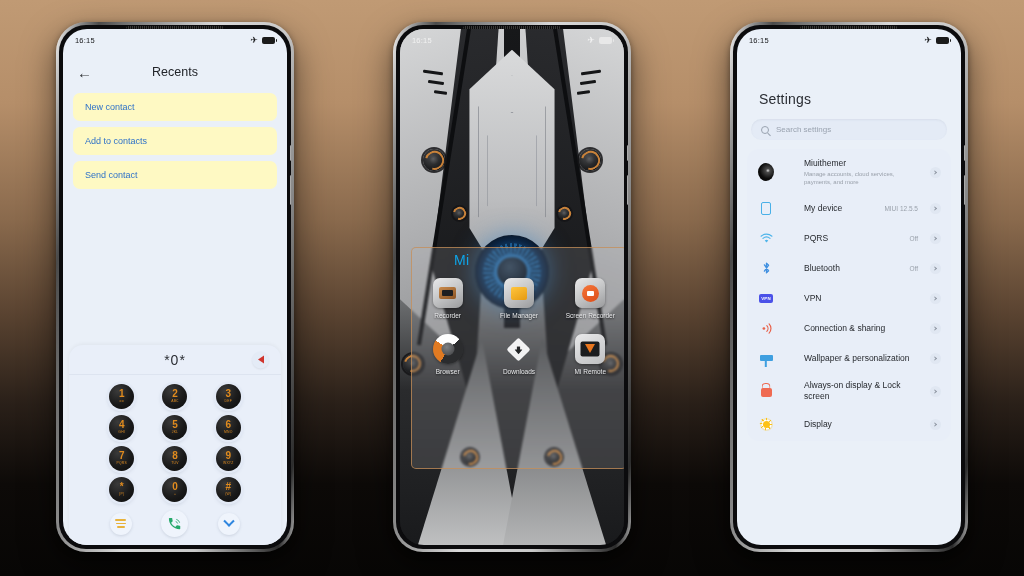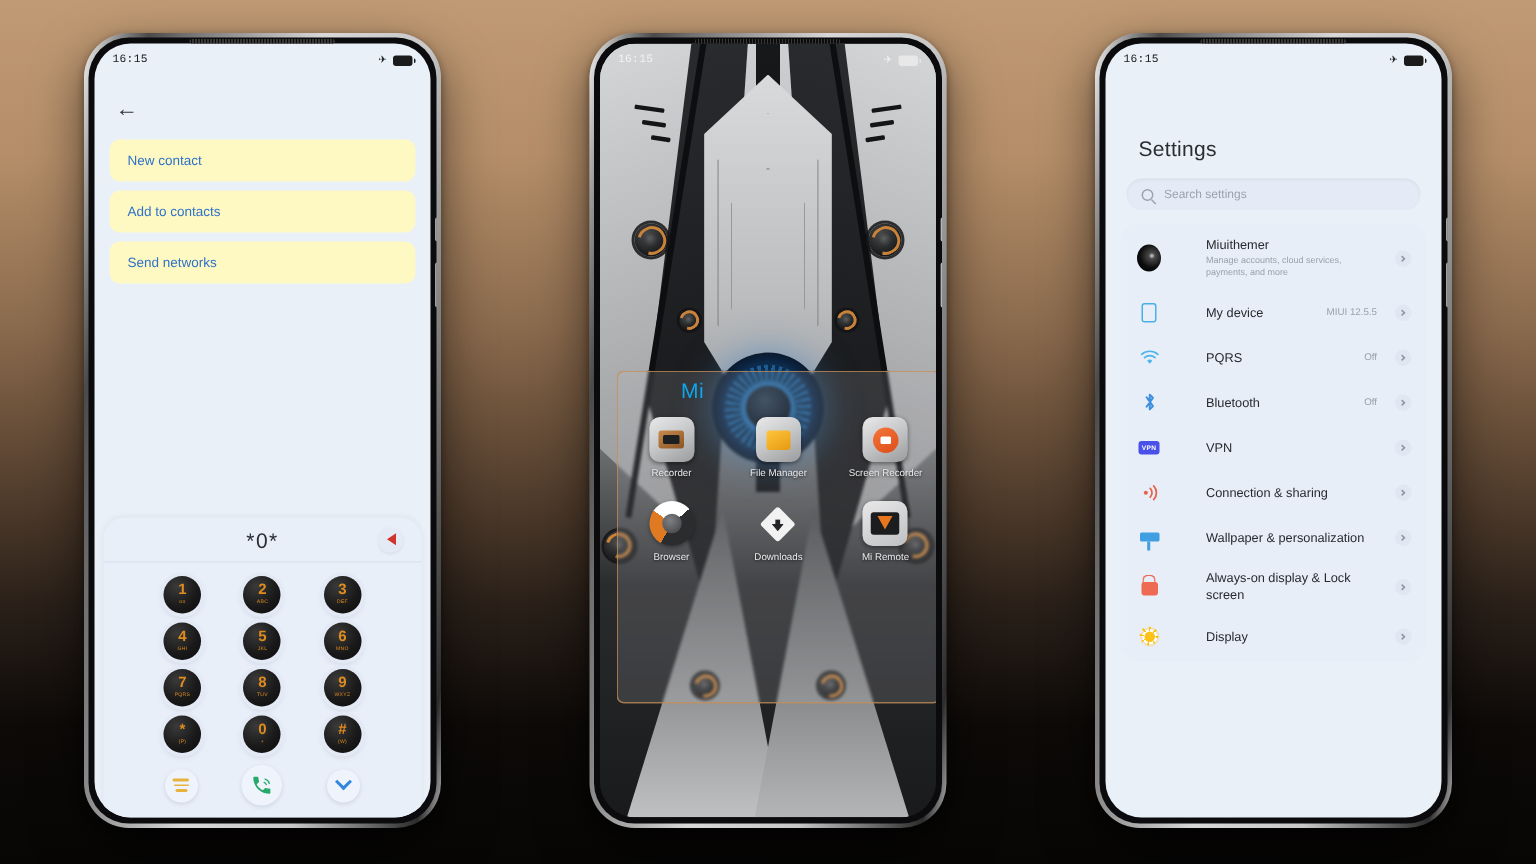--- a/index.html
+++ b/index.html
@@ -55,21 +55,21 @@
     background: linear-gradient(90deg,#8d8d8d,#e6e6e6,#6b6b6b);
   }
   .sidebtn.b1 { top: 120px; height: 16px; }
   .sidebtn.b2 { top: 150px; height: 30px; }
 
   
   .statusbar {
     position: absolute; top: 0; left: 0; right: 0; height: 22px;
     display: flex; align-items: center; justify-content: space-between;
     padding: 0 12px; z-index: 30;
-    font-size: 7.5px; letter-spacing: .2px; font-family: Liberation Mono, monospace;
+    font-size: 7.5px; letter-spacing: .2px;
   }
   .sb-right { display: flex; align-items: center; gap: 4px; }
   .battery {
     width: 13px; height: 7px; border-radius: 2px; background: #1b1b1b;
     position: relative;
   }
   .battery::after {
     content:''; position: absolute; right: -2px; top: 2px;
     width: 1.5px; height: 3px; background: #1b1b1b; border-radius: 0 1px 1px 0;
   }
@@ -391,26 +391,27 @@
       <div class="statusbar sb-dark">
         <span>16:15</span>
         <span class="sb-right">
           <span class="plane">✈</span>
           <span class="battery"></span>
         </span>
       </div>
 
       <div class="p1-header">
         <span class="back-arrow">←</span>
+        <span class="p1-title">Recents</span>
       </div>
 
       <div class="p1-actions">
         <div class="action-card">New contact</div>
         <div class="action-card">Add to contacts</div>
-        <div class="action-card">Send networks</div>
+        <div class="action-card">Send contact</div>
       </div>
 
       <div class="p1-spacer"></div>
 
       <div class="dial-panel">
         <div class="dial-display">
           <span class="dial-number">*0*</span>
           <span class="backspace">
               <i></i>
             </span>

